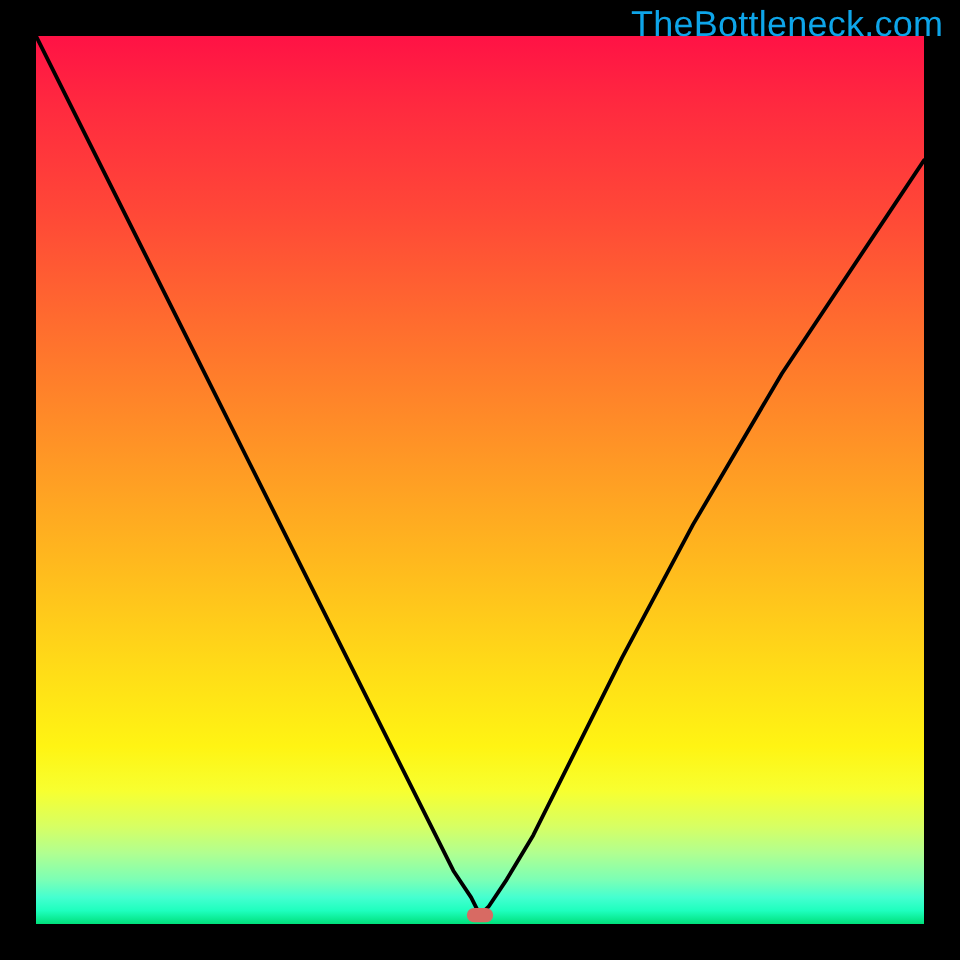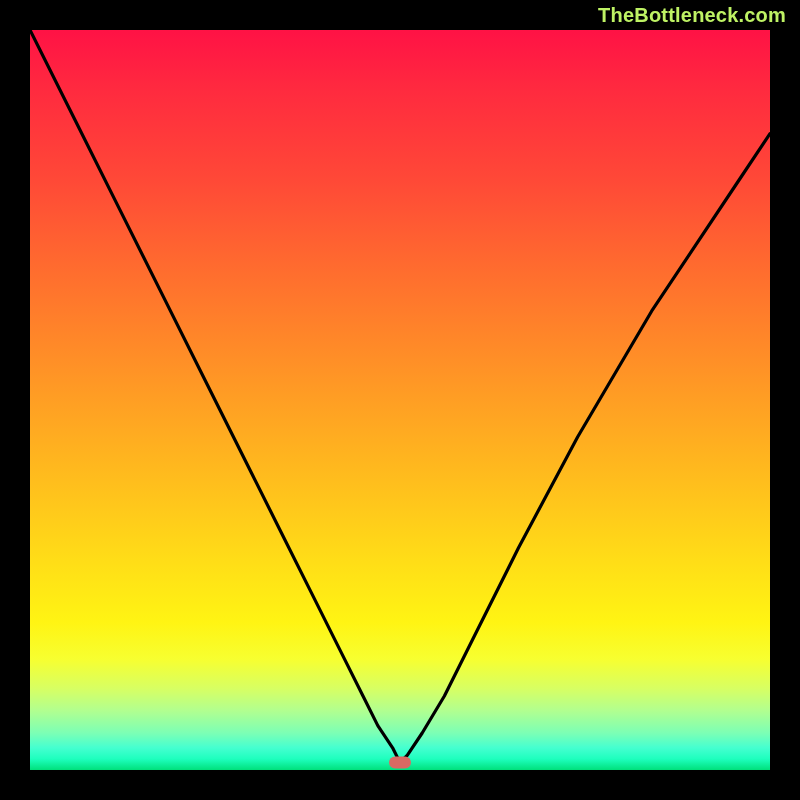--- a/index.html
+++ b/index.html
@@ -14,23 +14,23 @@
   .frame {
     position: relative;
     width: 800px;
     height: 800px;
     background: #000;
   }
   .watermark {
     position: absolute;
     top: 4px;
     right: 14px;
-    color: #bef264;
-    font-size: 20px;
-    font-weight: 700;
+    color: #0ea5e9;
+    font-size: 30px;
+    font-weight: 400;
     letter-spacing: 0.2px;
     z-index: 5;
   }
   .plot-area {
     position: absolute;
     left: 30px;
     top: 30px;
     width: 740px;
     height: 740px;
     overflow: hidden;

